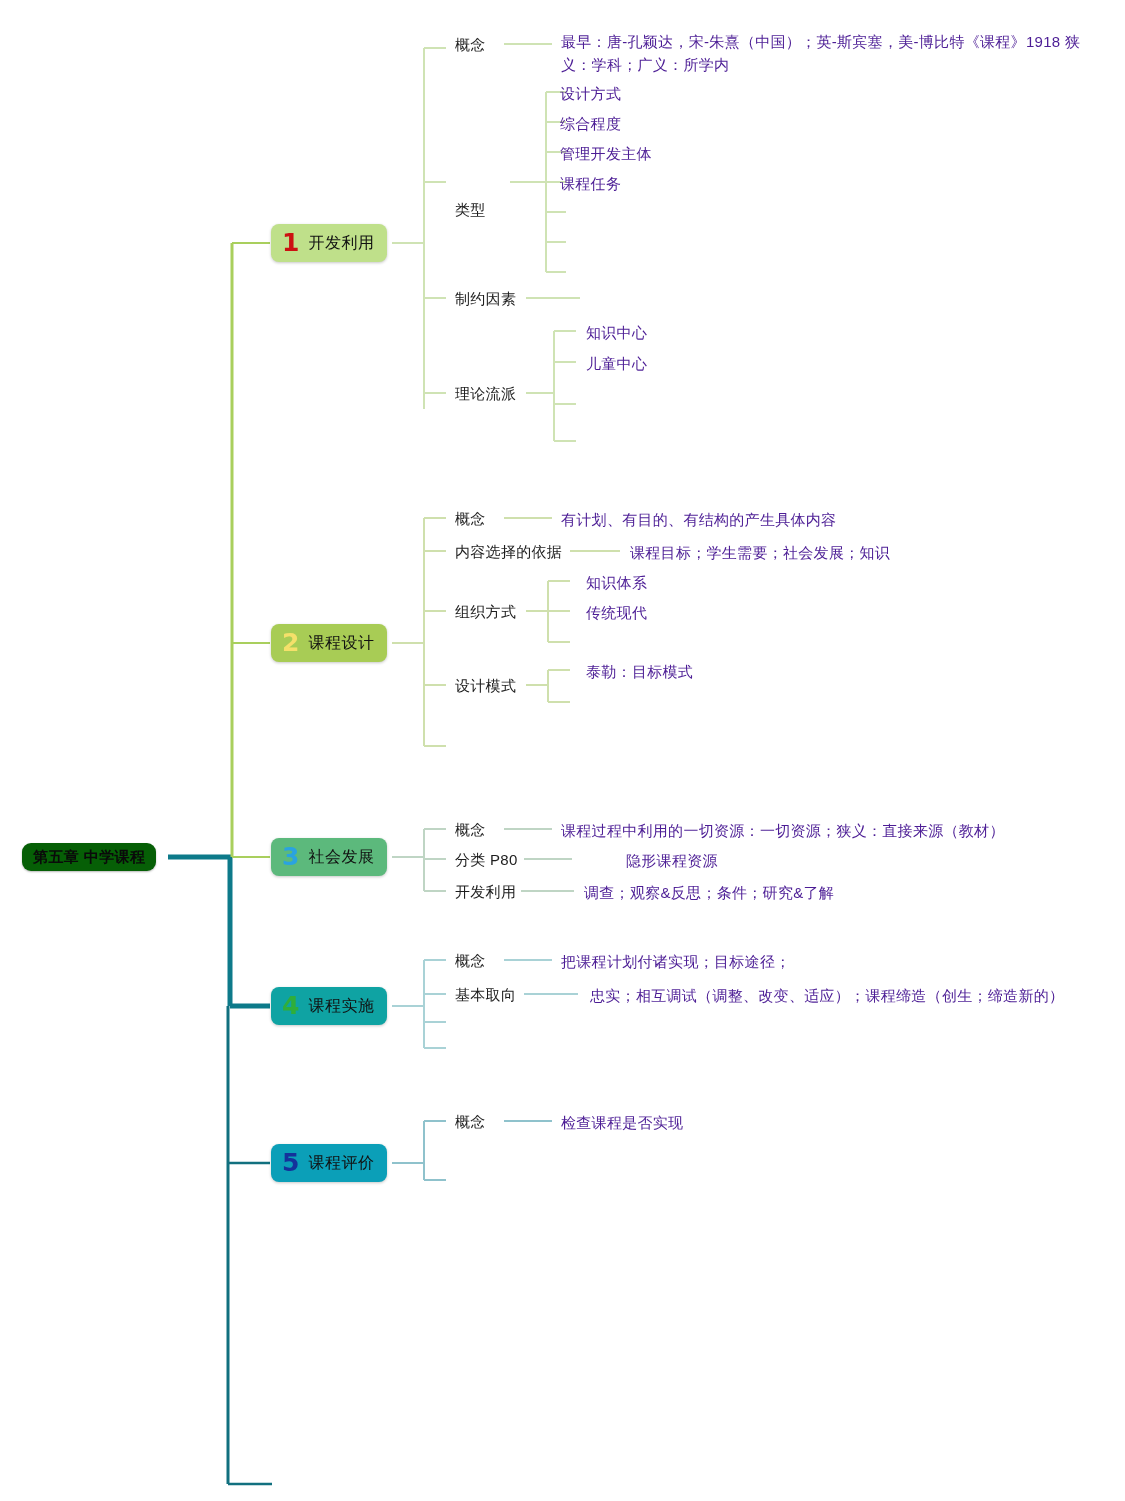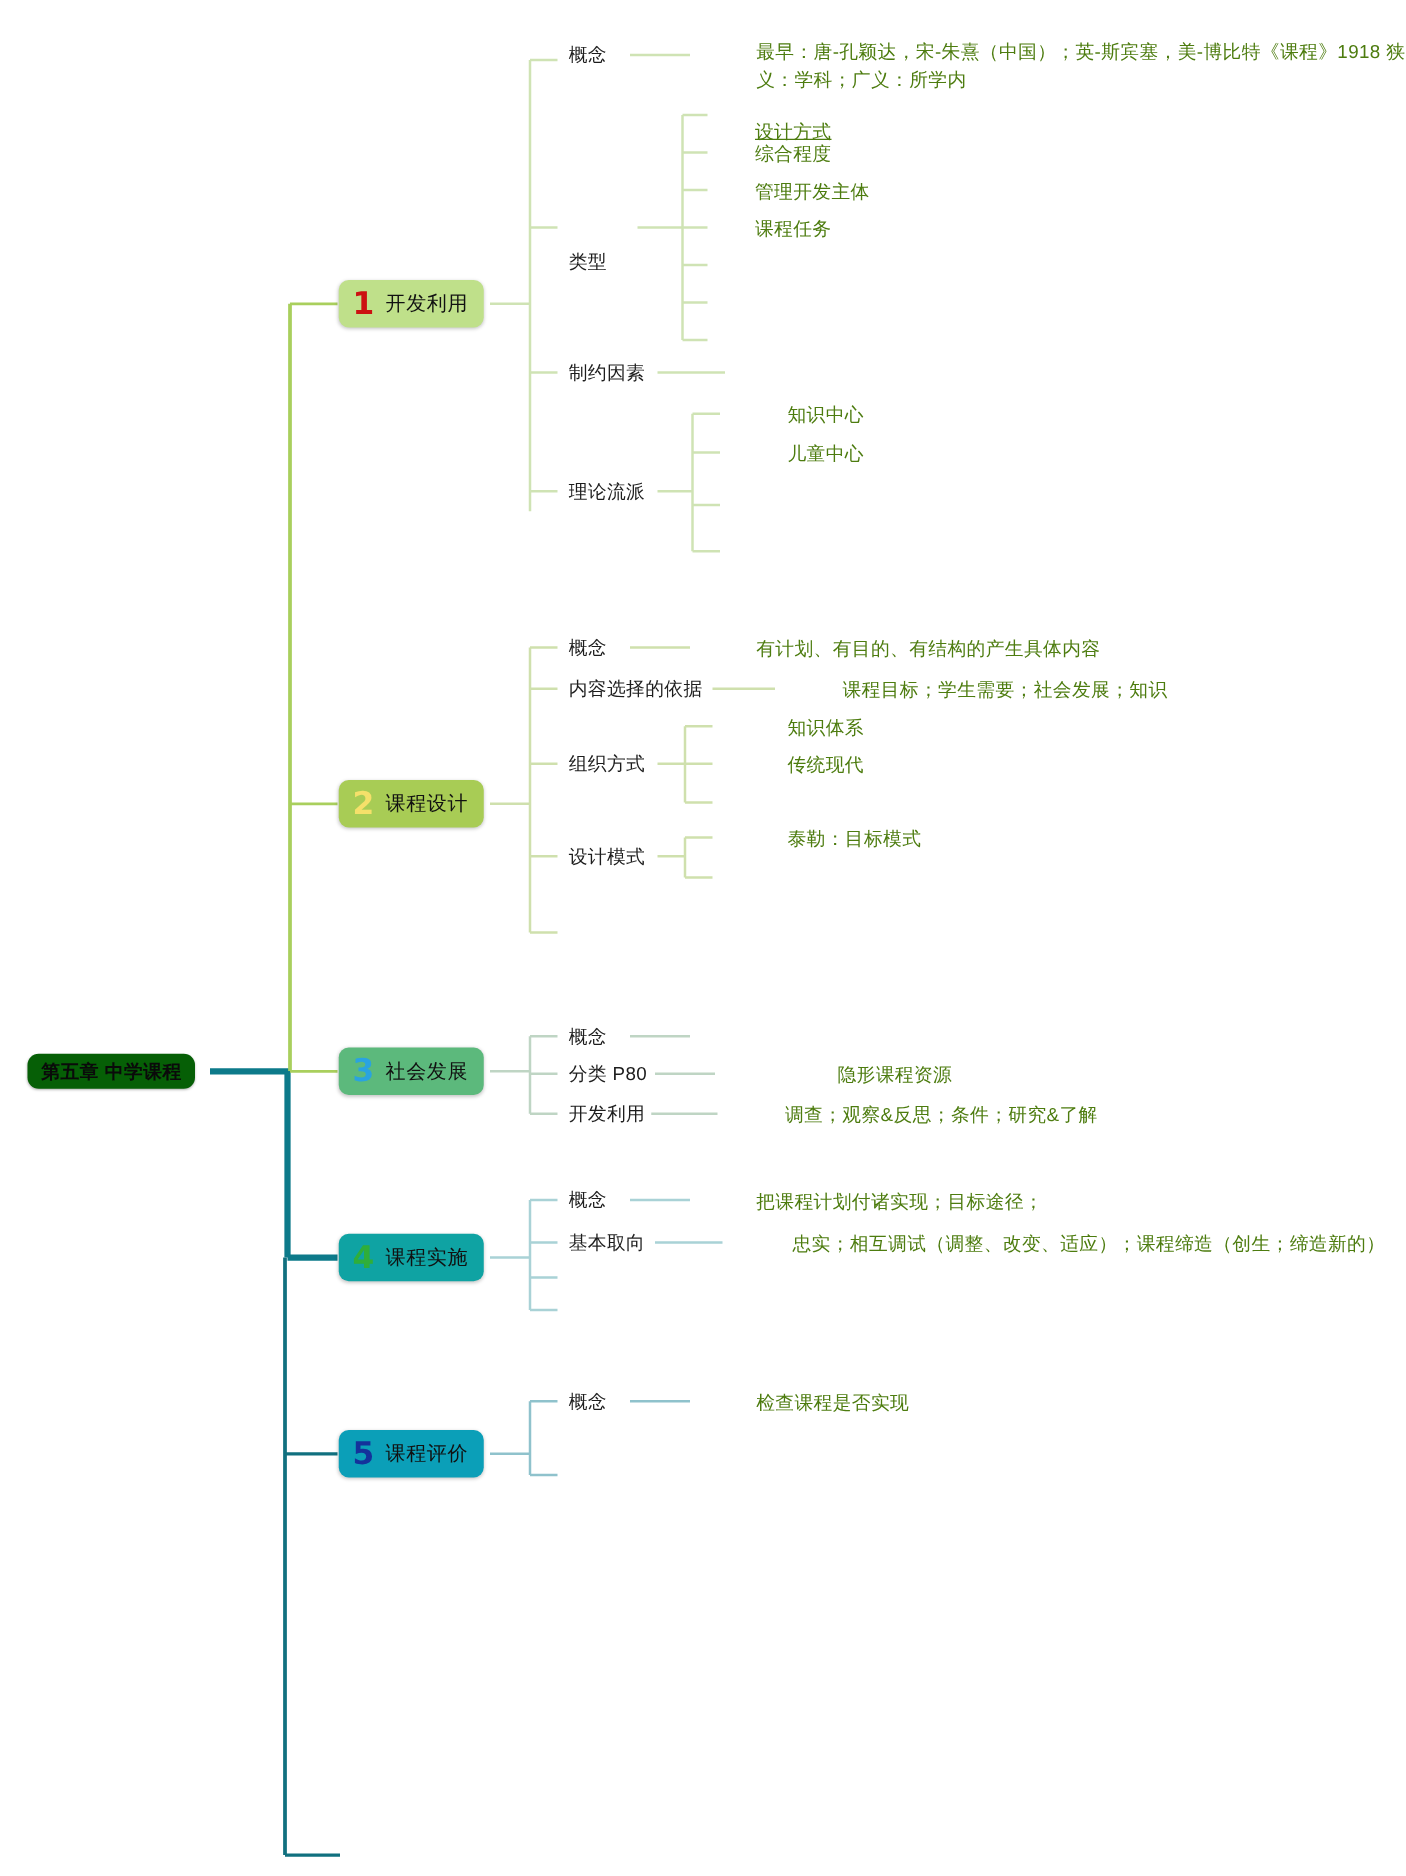--- a/index.html
+++ b/index.html
@@ -73,24 +73,23 @@
     position: absolute;
     white-space: nowrap;
     font-size: 15px;
     color: #1d1d1d;
     letter-spacing: 0.3px;
     line-height: 1.45;
   }
   .leaf {
     position: absolute;
     font-size: 15px;
-    color: #4d7c0f;
+    color: #4c1d95;
     letter-spacing: 0.3px;
     line-height: 1.55;
-    margin-left: 44px;
   }
   .leaf.wrap {
     white-space: normal;
     width: 530px;
   }
   .leaf.nowrap, .topic.nowrap {
     white-space: nowrap;
   }
 </style>
 </head>
@@ -216,21 +215,21 @@
 
   <div class="node branch-node" style="left:271px; top:1144px; background:#0b9fb8;">
     <span class="branch-num" style="color:#14329b;">5</span>
     <span class="branch-label">课程评价</span>
   </div>
 
   <div class="topic nowrap" style="left:455px; top:34px;">概念</div>
   <div class="leaf wrap" style="left:561px; top:30px; width:520px;">最早：唐-孔颖达，宋-朱熹（中国）；英-斯宾塞，美-博比特《课程》1918 狭义：学科；广义：所学内</div>
 
   <div class="topic nowrap" style="left:455px; top:172px;margin-top:27px;">类型</div>
-  <div class="leaf nowrap" style="left:560px; top:94px;text-decoration:underline;">设计方式</div>
+  <div class="leaf nowrap" style="left:560px; top:82px;">设计方式</div>
   <div class="leaf nowrap" style="left:560px; top:112px;">综合程度</div>
   <div class="leaf nowrap" style="left:560px; top:142px;">管理开发主体</div>
   <div class="leaf nowrap" style="left:560px; top:172px;">课程任务</div>
   <div class="leaf nowrap" style="left:560px; top:202px;"></div>
   <div class="leaf nowrap" style="left:560px; top:232px;"></div>
   <div class="leaf nowrap" style="left:560px; top:262px;"></div>
 
   <div class="topic nowrap" style="left:455px; top:288px;">制约因素</div>
 
   <div class="topic nowrap" style="left:455px; top:383px;">理论流派</div>
@@ -248,20 +247,21 @@
   <div class="topic nowrap" style="left:455px; top:601px;">组织方式</div>
   <div class="leaf nowrap" style="left:586px; top:571px;">知识体系</div>
   <div class="leaf nowrap" style="left:586px; top:601px;">传统现代</div>
   <div class="leaf nowrap" style="left:586px; top:632px;"></div>
 
   <div class="topic nowrap" style="left:455px; top:675px;">设计模式</div>
   <div class="leaf nowrap" style="left:586px; top:660px;">泰勒：目标模式</div>
   <div class="leaf nowrap" style="left:586px; top:692px;"></div>
 
   <div class="topic nowrap" style="left:455px; top:819px;">概念</div>
+  <div class="leaf nowrap" style="left:561px; top:819px;">课程过程中利用的一切资源：一切资源；狭义：直接来源（教材）</div>
 
   <div class="topic nowrap" style="left:455px; top:849px;">分类 P80</div>
   <div class="leaf nowrap" style="left:582px; top:849px;padding-left:44px;">隐形课程资源</div>
 
   <div class="topic nowrap" style="left:455px; top:881px;">开发利用</div>
   <div class="leaf nowrap" style="left:584px; top:881px;">调查；观察&amp;反思；条件；研究&amp;了解</div>
 
   <div class="topic nowrap" style="left:455px; top:950px;">概念</div>
   <div class="leaf nowrap" style="left:561px; top:950px;">把课程计划付诸实现；目标途径；</div>
 

